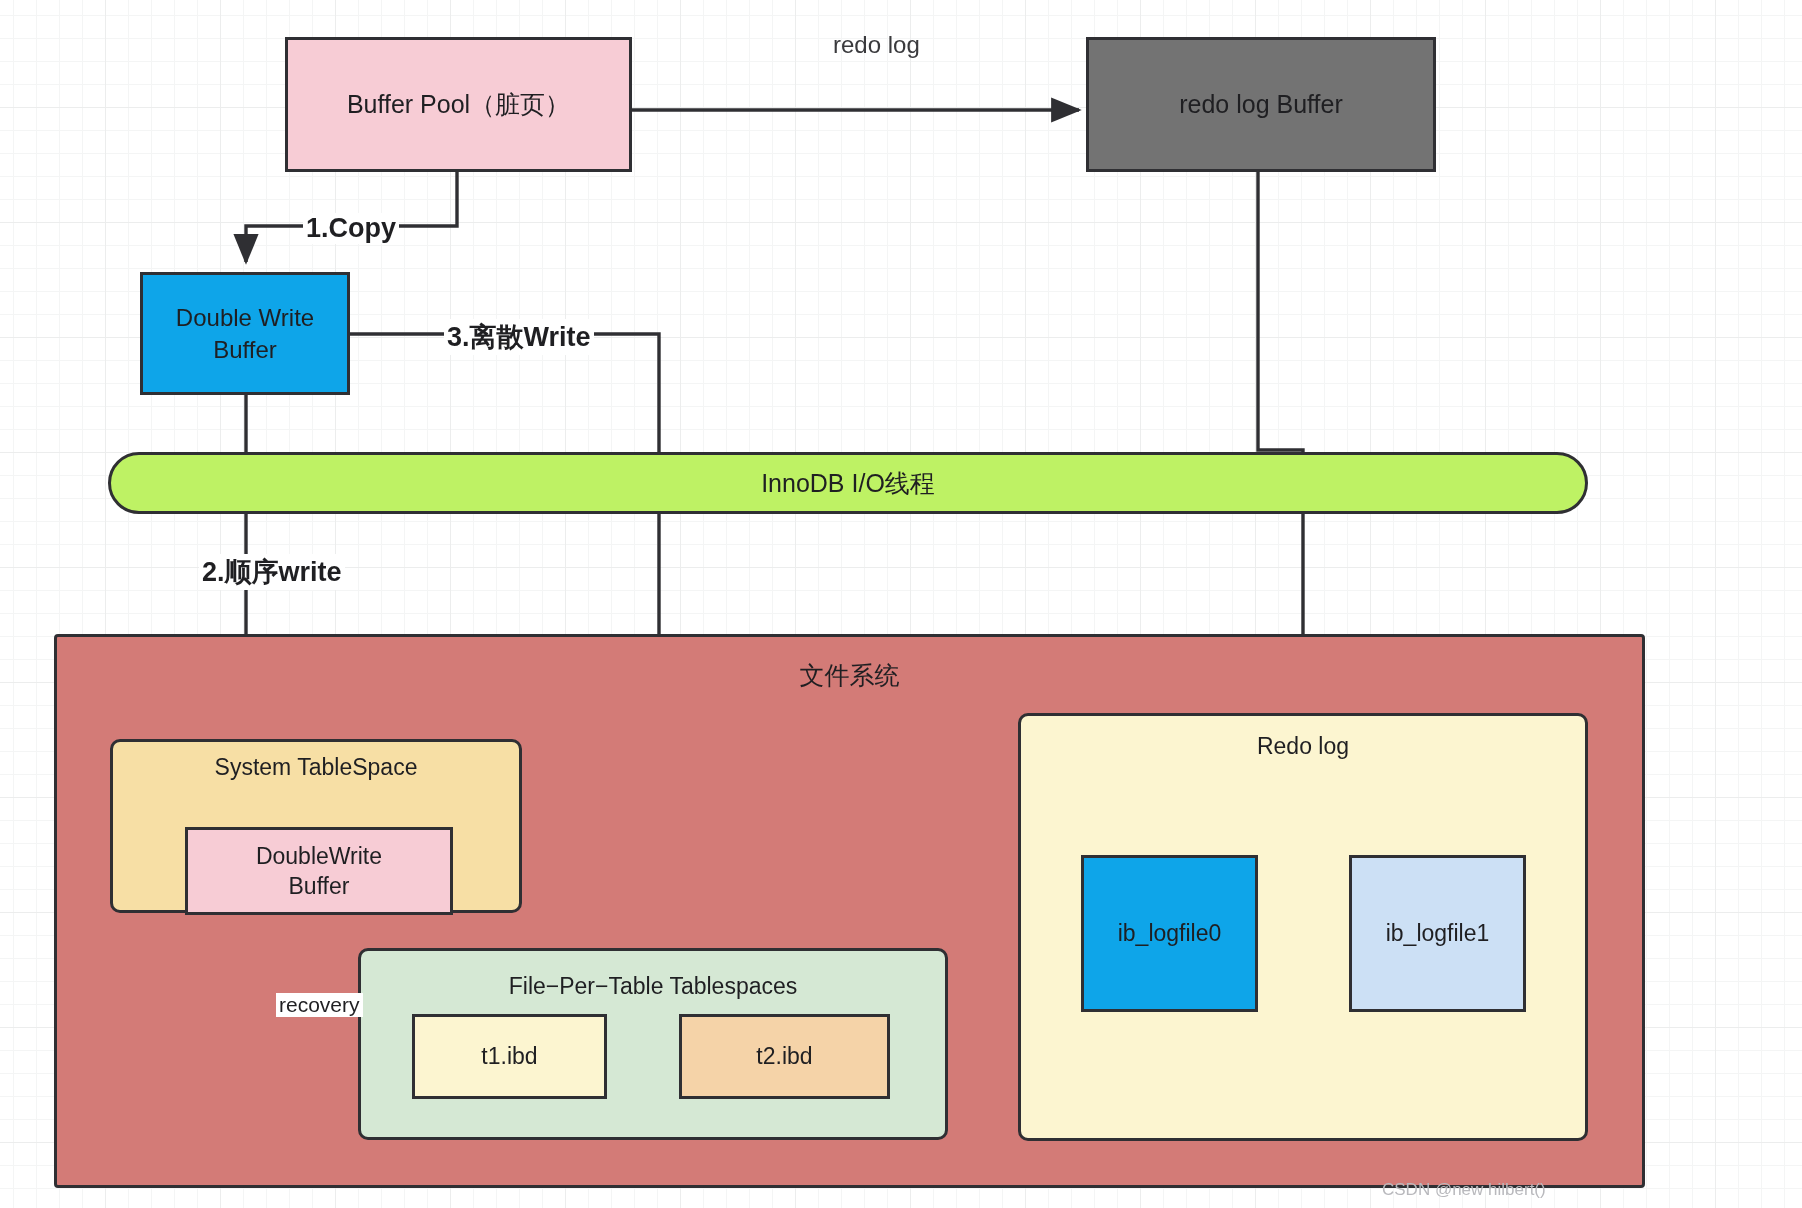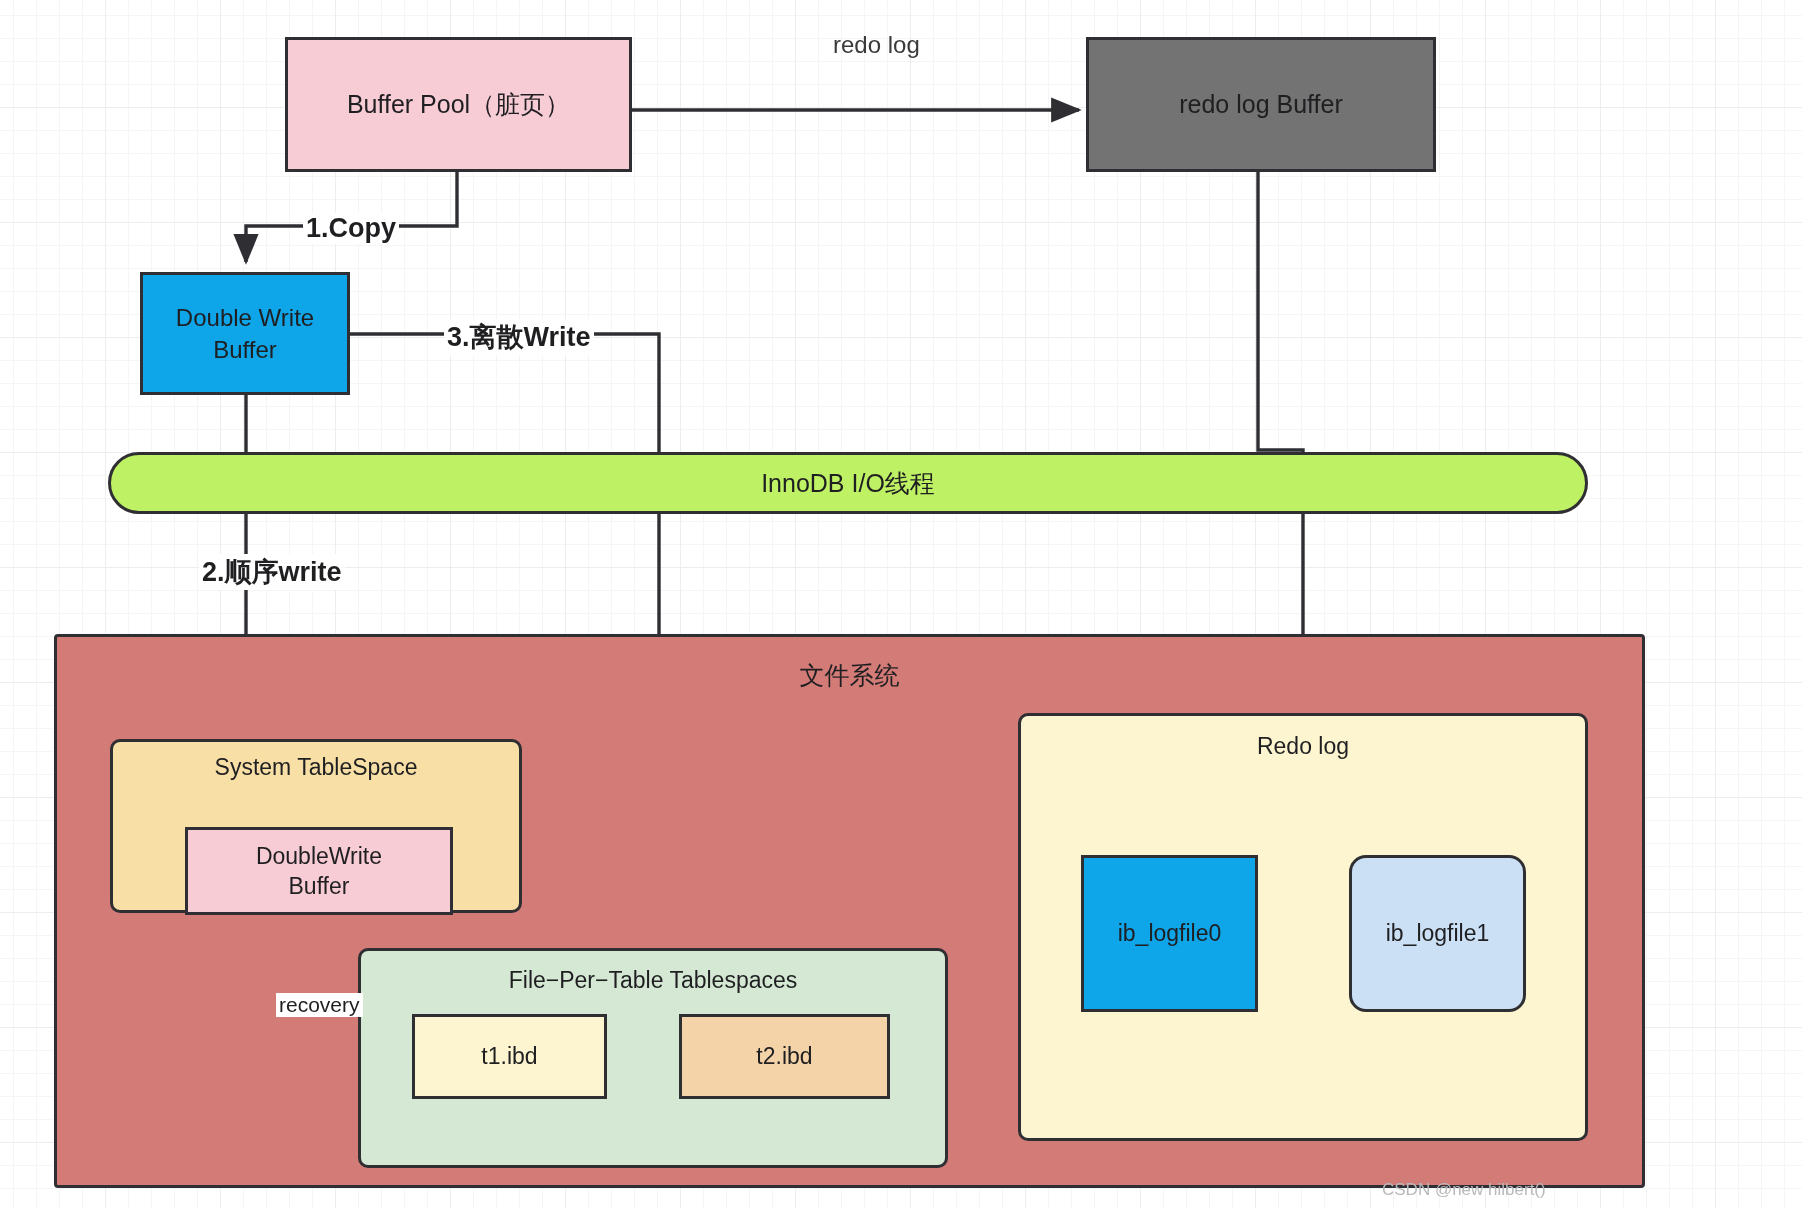--- a/index.html
+++ b/index.html
@@ -85,41 +85,41 @@
 
 <div class="node" style="left:110px;top:739px;width:412px;height:174px;background:#f7dfa5;border-radius:10px;align-items:flex-start;justify-content:center;padding-top:10px;font-size:23px;">
   <span>System TableSpace</span>
 </div>
 
 <div class="node" style="left:185px;top:787px;width:268px;height:88px;background:#f7ccd5;font-size:23px;flex-direction:column;margin-top:40px;">
   <div>DoubleWrite</div>
   <div>Buffer</div>
 </div>
 
-<div class="node" style="left:358px;top:948px;width:590px;height:220px;background:#d5e8d4;border-radius:10px;align-items:flex-start;justify-content:center;padding-top:14px;font-size:23px;">
+<div class="node" style="left:358px;top:948px;width:590px;height:192px;background:#d5e8d4;border-radius:10px;align-items:flex-start;justify-content:center;padding-top:20px;font-size:23px;">
   <span>File−Per−Table Tablespaces</span>
 </div>
 
 <div class="node" style="left:412px;top:1014px;width:195px;height:85px;background:#fcf5d0;font-size:23px;">
   <span>t1.ibd</span>
 </div>
 
 <div class="node" style="left:679px;top:1014px;width:211px;height:85px;background:#f5d3a8;font-size:23px;">
   <span>t2.ibd</span>
 </div>
 
 <div class="node" style="left:1018px;top:713px;width:570px;height:428px;background:#fcf5d0;border-radius:10px;align-items:flex-start;justify-content:center;padding-top:15px;font-size:23px;">
   <span>Redo log</span>
 </div>
 
 <div class="node" style="left:1081px;top:855px;width:177px;height:157px;background:#0ea5e9;font-size:23px;">
   <span>ib_logfile0</span>
 </div>
 
-<div class="node" style="left:1349px;top:855px;width:177px;height:157px;background:#cce0f5;font-size:23px;border-radius:17px;">
+<div class="node" style="left:1349px;top:855px;width:177px;height:157px;background:#cce0f5;font-size:23px;">
   <span>ib_logfile1</span>
 </div>
 
 <div class="caption" style="left:833px;top:31px;font-size:24px;">redo log</div>
 
 <div class="lbl bold" style="left:303px;top:213px;font-size:27px;">1.Copy</div>
 
 <div class="lbl bold" style="left:444px;top:319px;font-size:27px;">3.离散Write</div>
 
 <div class="lbl bold" style="left:199px;top:554px;font-size:27px;">2.顺序write</div>

